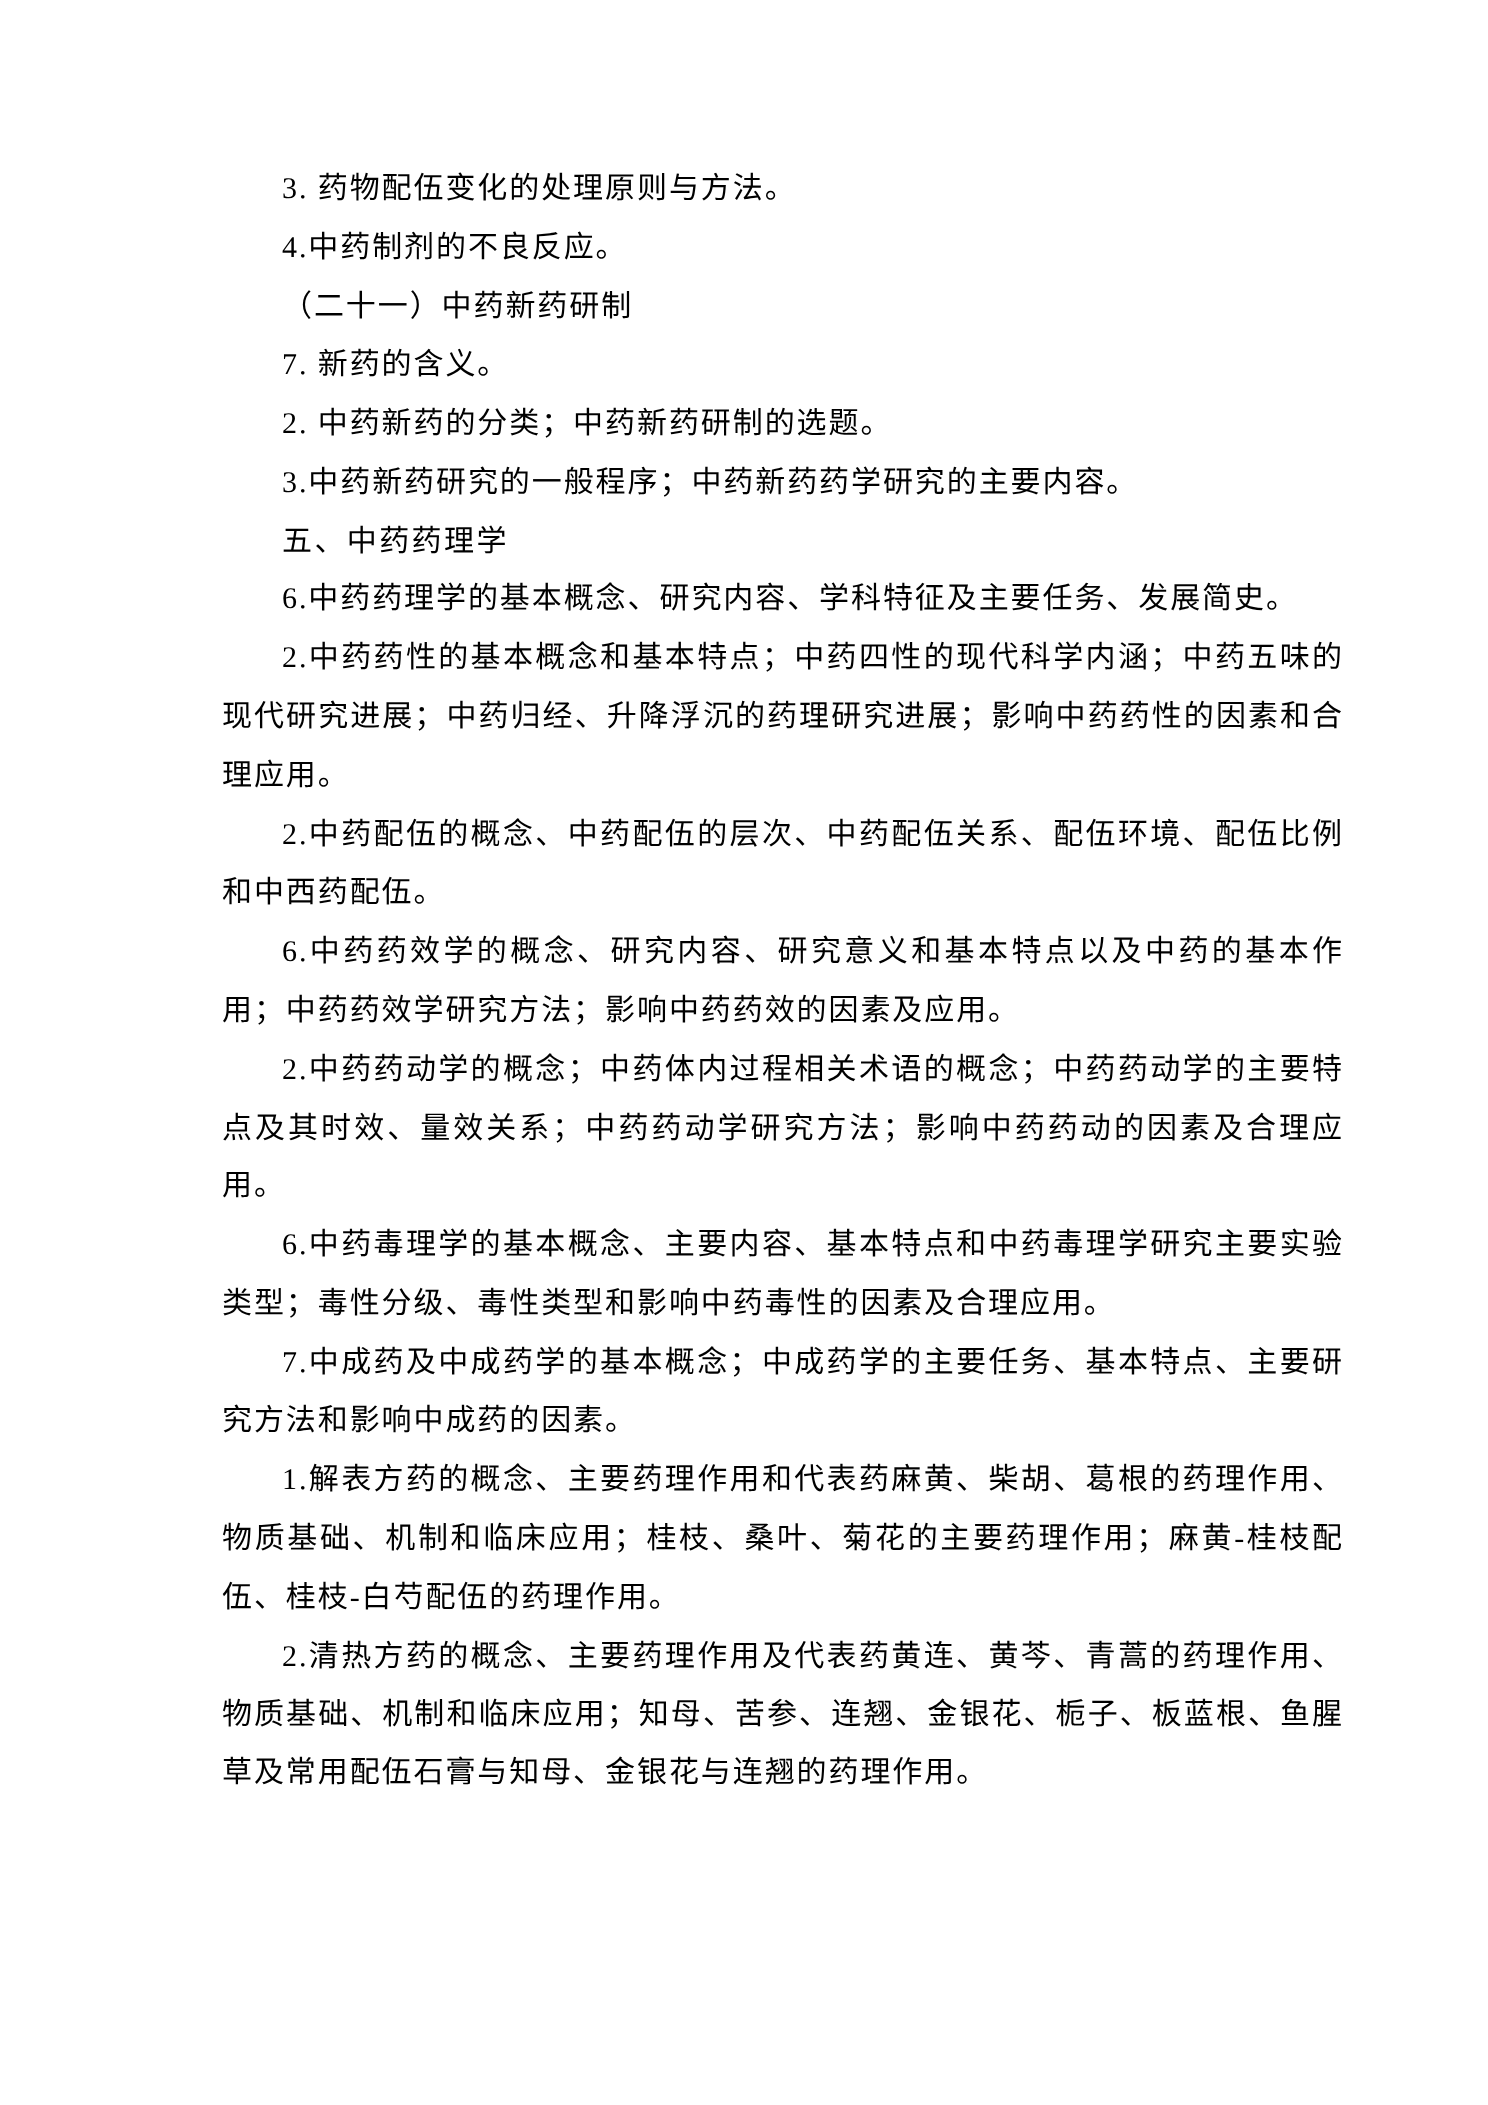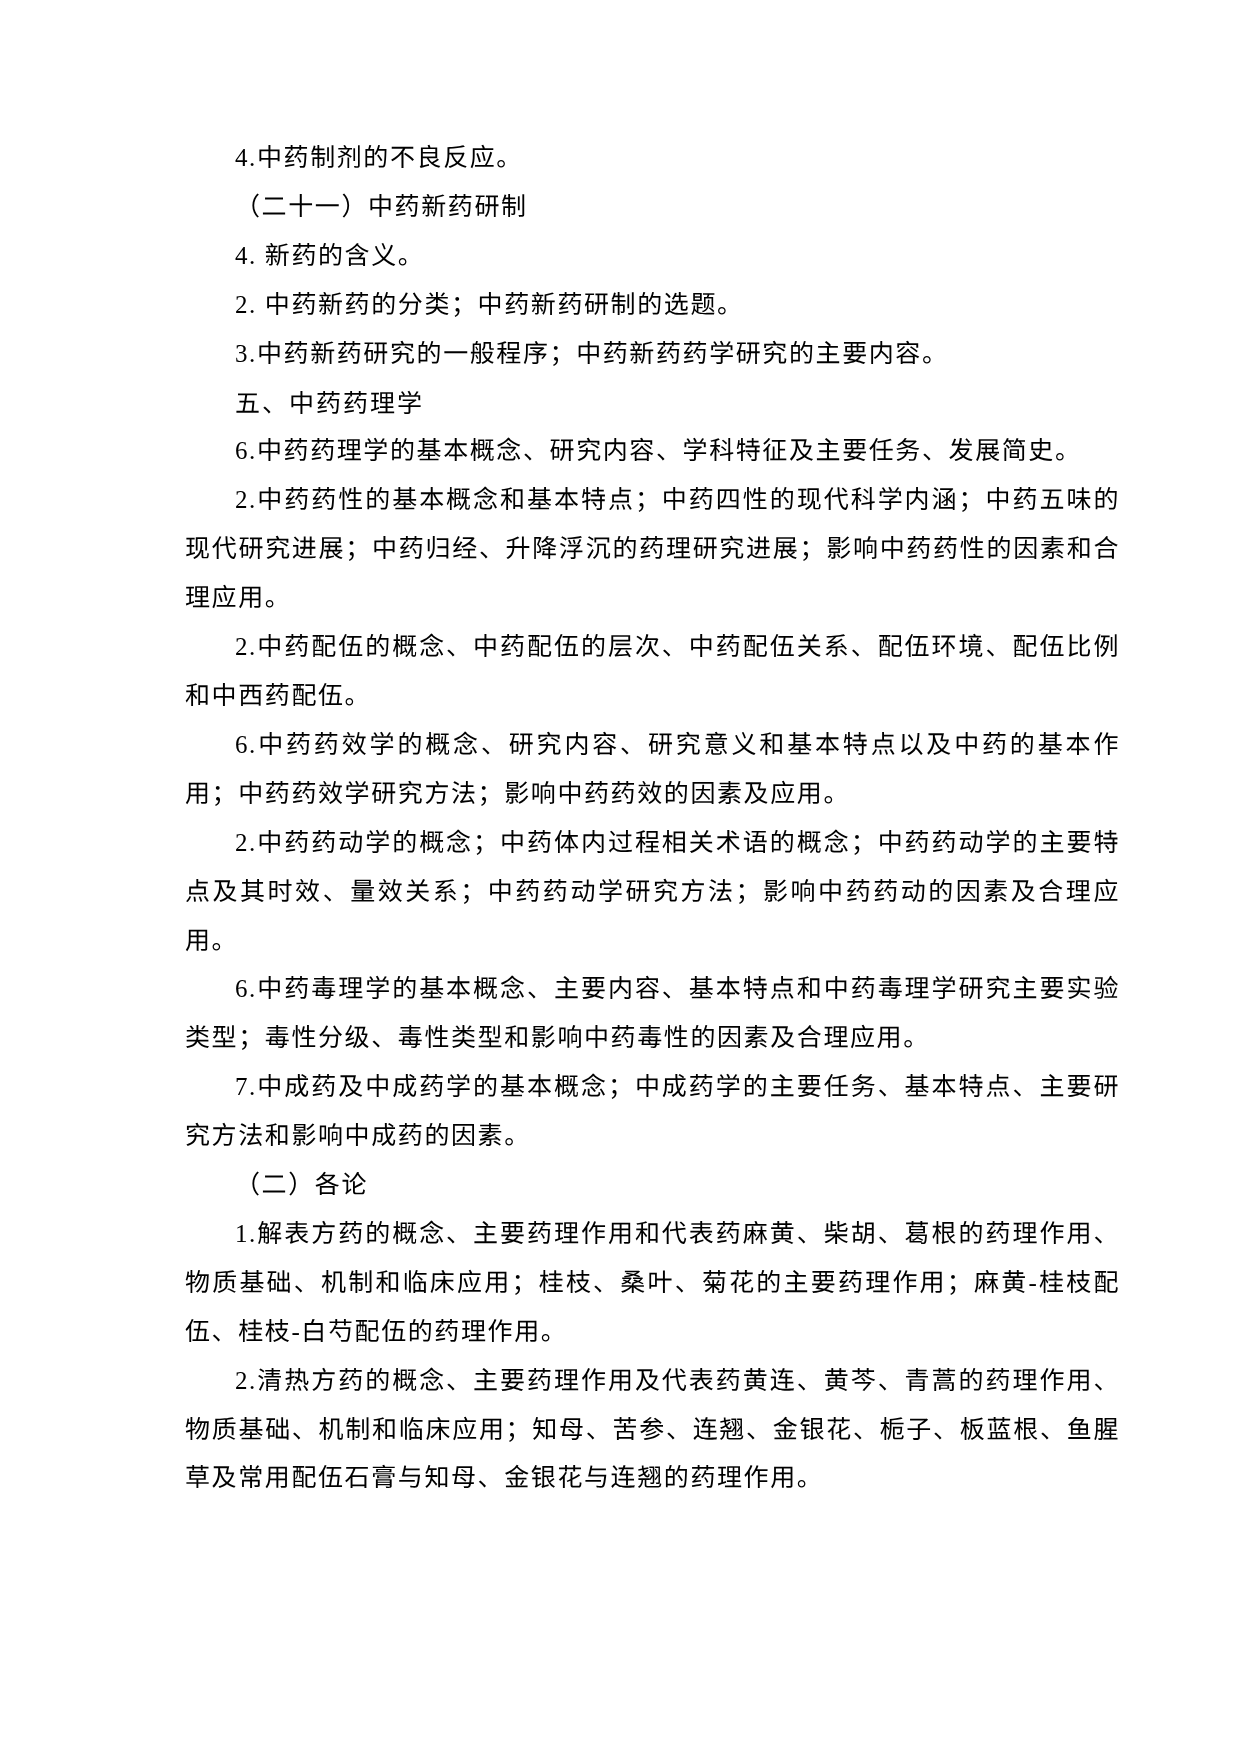--- a/index.html
+++ b/index.html
@@ -36,30 +36,30 @@
     font-weight: 400;
     font-family: "Liberation Sans", sans-serif;
     letter-spacing: 2px;
   }
 </style>
 </head>
 <body>
 
 <div class="page">
   <div class="content">
+    <p>3. 药物配伍变化的处理原则与方法。</p>
     <p>4.中药制剂的不良反应。</p>
     <p>（二十一）中药新药研制</p>
-    <p>4. 新药的含义。</p>
+    <p>7. 新药的含义。</p>
     <p>2. 中药新药的分类；中药新药研制的选题。</p>
     <p>3.中药新药研究的一般程序；中药新药药学研究的主要内容。</p>
     <p class="heading">五、中药药理学</p>
     <p>6.中药药理学的基本概念、研究内容、学科特征及主要任务、发展简史。</p>
     <p>2.中药药性的基本概念和基本特点；中药四性的现代科学内涵；中药五味的现代研究进展；中药归经、升降浮沉的药理研究进展；影响中药药性的因素和合理应用。</p>
     <p>2.中药配伍的概念、中药配伍的层次、中药配伍关系、配伍环境、配伍比例和中西药配伍。</p>
     <p>6.中药药效学的概念、研究内容、研究意义和基本特点以及中药的基本作用；中药药效学研究方法；影响中药药效的因素及应用。</p>
     <p>2.中药药动学的概念；中药体内过程相关术语的概念；中药药动学的主要特点及其时效、量效关系；中药药动学研究方法；影响中药药动的因素及合理应用。</p>
     <p>6.中药毒理学的基本概念、主要内容、基本特点和中药毒理学研究主要实验类型；毒性分级、毒性类型和影响中药毒性的因素及合理应用。</p>
     <p>7.中成药及中成药学的基本概念；中成药学的主要任务、基本特点、主要研究方法和影响中成药的因素。</p>
-    <p>（二）各论</p>
     <p>1.解表方药的概念、主要药理作用和代表药麻黄、柴胡、葛根的药理作用、物质基础、机制和临床应用；桂枝、桑叶、菊花的主要药理作用；麻黄-桂枝配伍、桂枝-白芍配伍的药理作用。</p>
     <p>2.清热方药的概念、主要药理作用及代表药黄连、黄芩、青蒿的药理作用、物质基础、机制和临床应用；知母、苦参、连翘、金银花、栀子、板蓝根、鱼腥草及常用配伍石膏与知母、金银花与连翘的药理作用。</p>
   </div>
 </div>
 
 </body></html>

